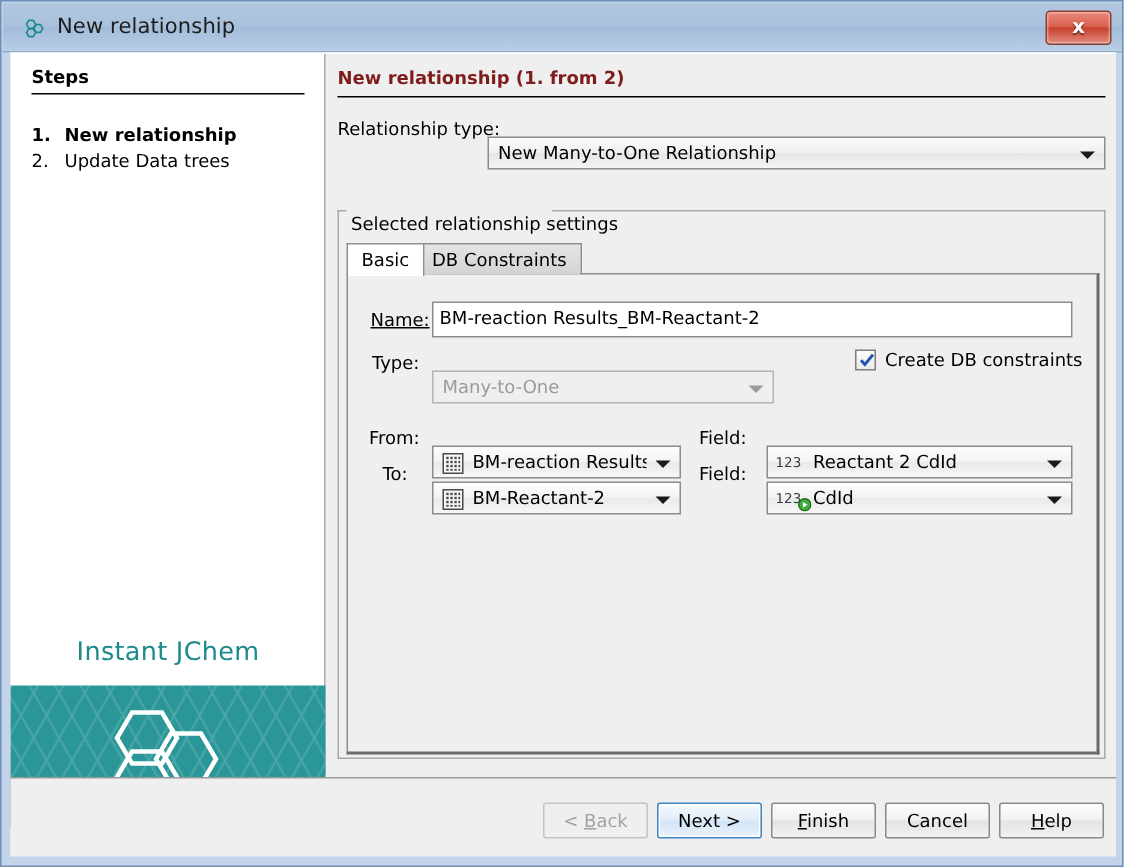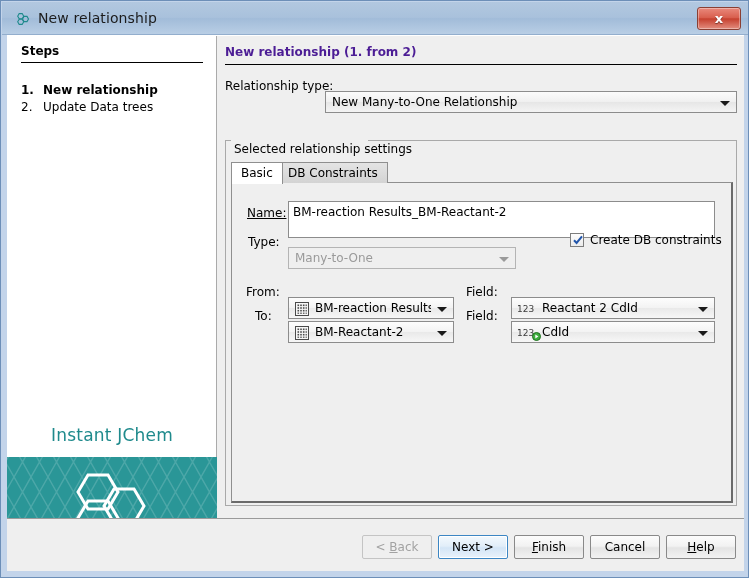--- a/index.html
+++ b/index.html
@@ -110,21 +110,21 @@
   }
 
   
   #mainpane {
     position: absolute; left: 211px; top: 0px;
     width: 526px; height: 481px;
     background: #efefef;
   }
   #page-title {
     position: absolute; left: 7px; top: 9px;
-    font-size: 12px; font-weight: bold; color: #4c1d95;
+    font-size: 12px; font-weight: bold; color: #7f1d1d;
     white-space: nowrap;
   }
   #page-title-rule {
     position: absolute; left: 7px; top: 28px;
     width: 512px; height: 1px; background: #000;
   }
 
   .fieldlabel {
     position: absolute;
     font-size: 12px; color: #000;
@@ -216,21 +216,21 @@
     width: 502px; height: 321px;
     background: #efefef;
     border: 1px solid #8f8f8f;
     border-right: 2px solid #6a6a6a;
     border-bottom: 2px solid #6a6a6a;
   }
 
   
   .textinput {
     position: absolute;
-    height: 37px;
+    height: 24px;
     background: #ffffff;
     border: 1px solid #8c8c8c;
     cursor: text;
   }
   .textinput .tval {
     position: absolute; left: 4px; top: 3px;
     font-size: 12px; color: #000;
     white-space: nowrap;
   }
 

